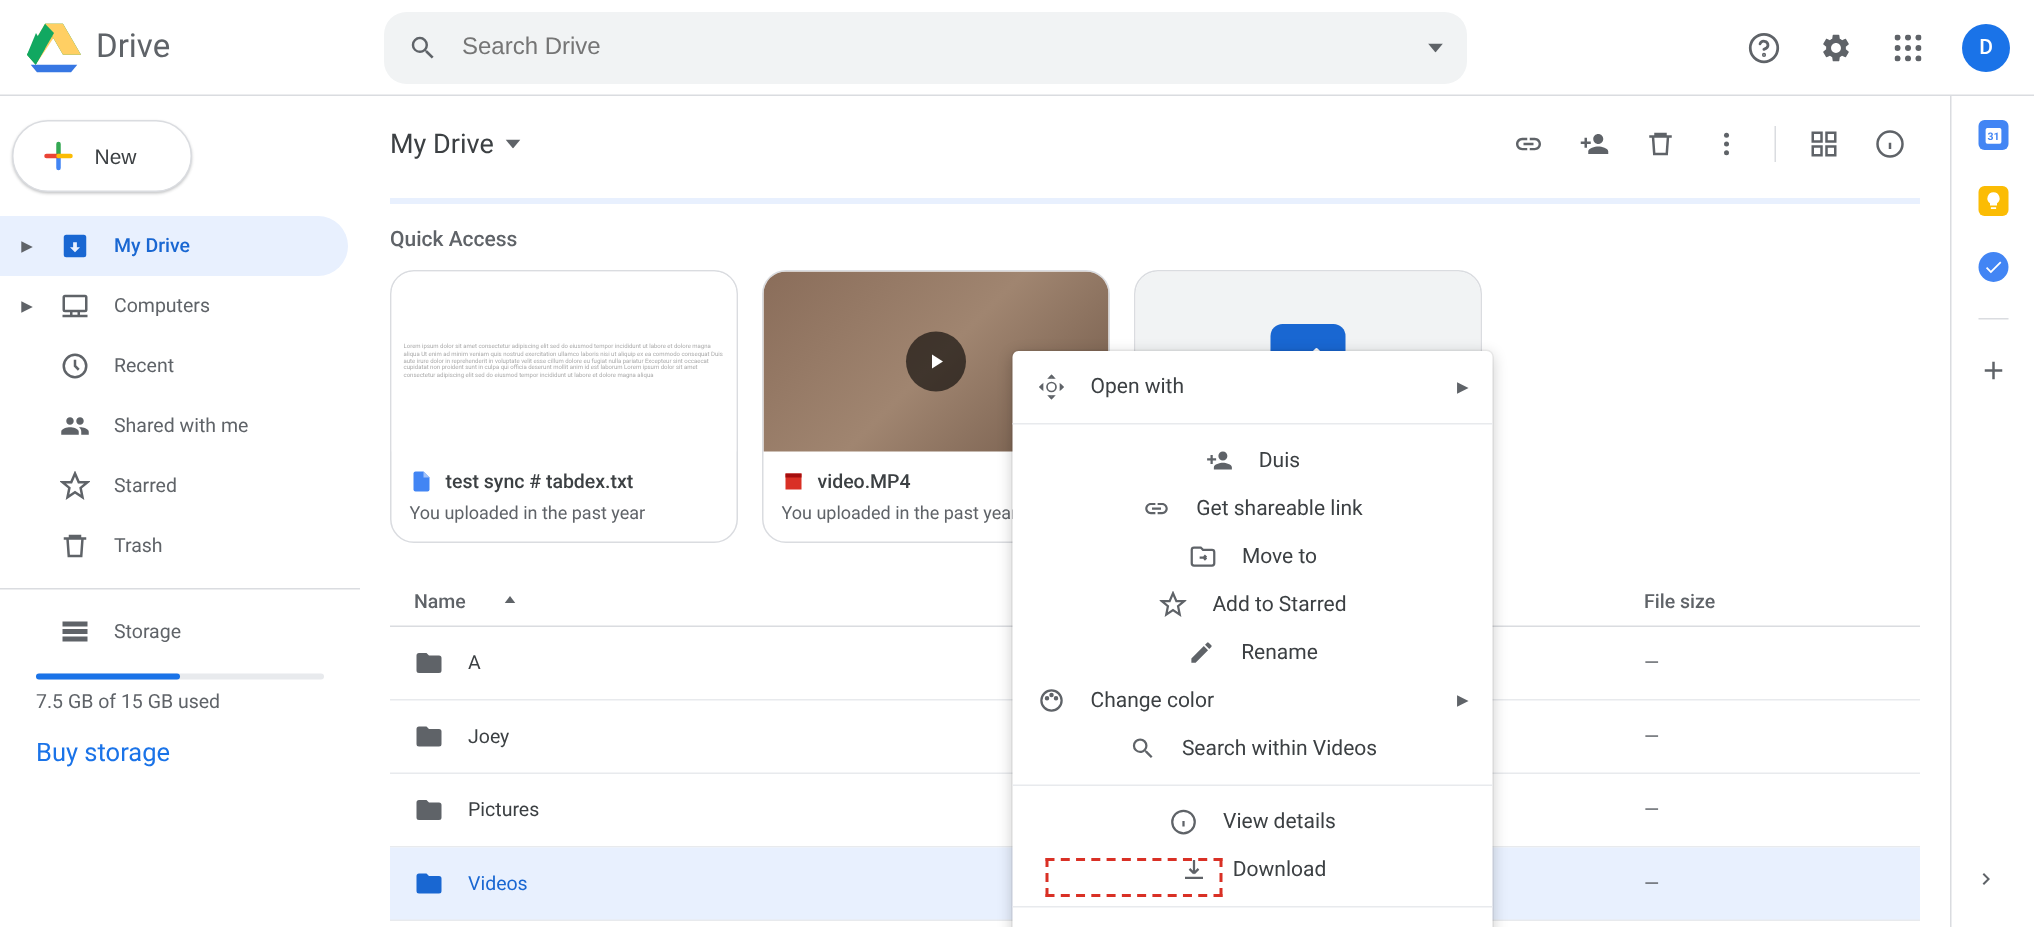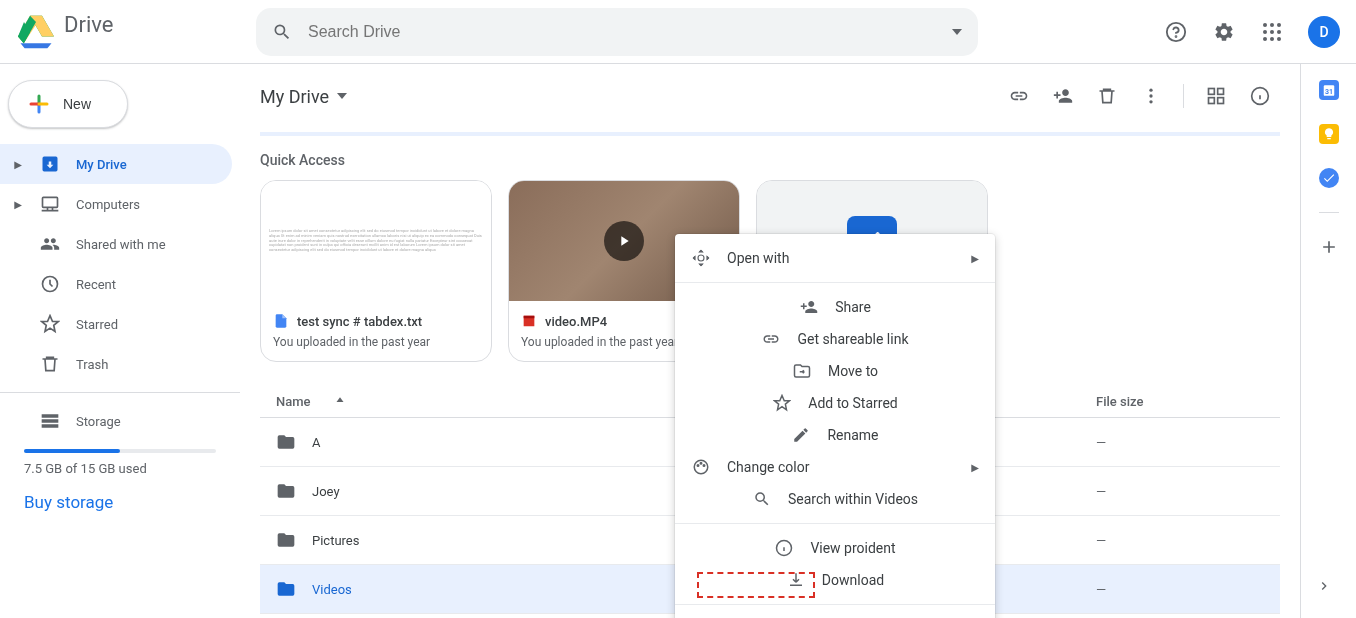--- a/index.html
+++ b/index.html
@@ -1,19 +1,19 @@
 <!DOCTYPE html>
 <html><head>
 <meta charset="utf-8">
 <style>
 * { margin: 0; padding: 0; box-sizing: border-box; }
 body { font-family: 'Google Sans', Roboto, Arial, sans-serif; font-size: 14px; color: #3c4043; background: #fff; overflow: hidden; width: 1356px; height: 618px; position: relative; }
 
 .header { display: flex; align-items: center; height: 64px; padding: 0 16px; border-bottom: 1px solid #dadce0; }
-.logo-area { display: flex; width: 240px; gap: 8px; }
+.logo-area { display: flex; align-items: center; width: 240px; gap: 8px; }
 .drive-logo { width: 40px; height: 40px; display: flex; align-items: center; justify-content: center; }
 .drive-title { font-size: 22px; color: #5f6368; font-weight: 400; }
 .search-bar { flex: 1; max-width: 722px; height: 48px; background: #f1f3f4; border-radius: 15px; display: flex; align-items: center; padding: 0 16px; gap: 16px; }
 .search-bar input { flex: 1; border: none; background: transparent; font-size: 16px; outline: none; color: #5f6368; }
 .header-right { display: flex; align-items: center; gap: 8px; margin-left: auto; }
 .icon-btn { width: 40px; height: 40px; border-radius: 50%; display: flex; align-items: center; justify-content: center; cursor: pointer; color: #5f6368; }
 .avatar { width: 32px; height: 32px; border-radius: 50%; background: #1a73e8; color: white; display: flex; align-items: center; justify-content: center; font-size: 14px; font-weight: 500; margin-left: 8px; }
 
 .content { display: flex; height: calc(100% - 64px); }
 .sidebar { width: 240px; padding: 8px 0; border-right: none; }
@@ -163,32 +163,32 @@
     <div class="nav-item">
       <span class="expand">▶</span>
       <svg width="20" height="20" viewBox="0 0 24 24" fill="none" stroke="#5f6368" stroke-width="2">
           <rect x="3" y="4" width="18" height="12" rx="1"></rect>
           <path d="M2 20h20M9 16v4M15 16v4"></path>
         </svg>
       <span class="label">Computers</span>
     </div>
     <div class="nav-item">
       <span class="expand" style="visibility:hidden">▶</span>
-      <svg width="20" height="20" viewBox="0 0 24 24" fill="#5f6368">
-          <path d="M16 11c1.66 0 2.99-1.34 2.99-3S17.66 5 16 5s-3 1.34-3 3 1.34 3 3 3zm-8 0c1.66 0 2.99-1.34 2.99-3S9.66 5 8 5 5 6.34 5 8s1.34 3 3 3zm0 2c-2.33 0-7 1.17-7 3.5V19h14v-2.5c0-2.33-4.67-3.5-7-3.5zm8 0c-.29 0-.62.02-.97.05 1.16.84 1.97 1.97 1.97 3.45V19h6v-2.5c0-2.33-4.67-3.5-7-3.5z"></path>
-        </svg>
-      <span class="label">Shared with me</span>
-    </div>
-    <div class="nav-item">
-      <span class="expand" style="visibility:hidden">▶</span>
       <svg width="20" height="20" viewBox="0 0 24 24" fill="none" stroke="#5f6368" stroke-width="2">
           <circle cx="12" cy="12" r="9"></circle>
           <path d="M12 7v5l3 3"></path>
         </svg>
       <span class="label">Recent</span>
+    </div>
+    <div class="nav-item">
+      <span class="expand" style="visibility:hidden">▶</span>
+      <svg width="20" height="20" viewBox="0 0 24 24" fill="#5f6368">
+          <path d="M16 11c1.66 0 2.99-1.34 2.99-3S17.66 5 16 5s-3 1.34-3 3 1.34 3 3 3zm-8 0c1.66 0 2.99-1.34 2.99-3S9.66 5 8 5 5 6.34 5 8s1.34 3 3 3zm0 2c-2.33 0-7 1.17-7 3.5V19h14v-2.5c0-2.33-4.67-3.5-7-3.5zm8 0c-.29 0-.62.02-.97.05 1.16.84 1.97 1.97 1.97 3.45V19h6v-2.5c0-2.33-4.67-3.5-7-3.5z"></path>
+        </svg>
+      <span class="label">Shared with me</span>
     </div>
     <div class="nav-item">
       <span class="expand" style="visibility:hidden">▶</span>
       <svg width="20" height="20" viewBox="0 0 24 24" fill="none" stroke="#5f6368" stroke-width="2">
           <path d="M12 2l3 7h7l-5.5 4.5L18 21l-6-4-6 4 1.5-7.5L2 9h7z"></path>
         </svg>
       <span class="label">Starred</span>
     </div>
     <div class="nav-item">
       <span class="expand" style="visibility:hidden">▶</span>
@@ -388,21 +388,21 @@
           <span>Open with</span>
           <span class="cm-arrow">▶</span>
         </div>
       <div class="cm-divider"></div>
       <div class="cm-item">
           <span class="cm-icon">
             <svg width="18" height="18" viewBox="0 0 24 24" fill="#5f6368">
               <path d="M15 12c2.21 0 4-1.79 4-4s-1.79-4-4-4-4 1.79-4 4 1.79 4 4 4zm-9-2V7H4v3H1v2h3v3h2v-3h3v-2H6zm9 4c-2.67 0-8 1.34-8 4v2h16v-2c0-2.66-5.33-4-8-4z"></path>
             </svg>
           </span>
-          <span>Share</span>
+          <span>Duis</span>
         </div>
       <div class="cm-item">
           <span class="cm-icon">
             <svg width="18" height="18" viewBox="0 0 24 24" fill="#5f6368">
               <path d="M3.9 12c0-1.71 1.39-3.1 3.1-3.1h4V7H7c-2.76 0-5 2.24-5 5s2.24 5 5 5h4v-1.9H7c-1.71 0-3.1-1.39-3.1-3.1zM8 13h8v-2H8v2zm9-6h-4v1.9h4c1.71 0 3.1 1.39 3.1 3.1s-1.39 3.1-3.1 3.1h-4V17h4c2.76 0 5-2.24 5-5s-2.24-5-5-5z"></path>
             </svg>
           </span>
           <span>Get shareable link</span>
         </div>
       <div class="cm-item">
@@ -451,21 +451,21 @@
           <span>Search within Videos</span>
         </div>
       <div class="cm-divider"></div>
       <div class="cm-item">
           <span class="cm-icon">
             <svg width="18" height="18" viewBox="0 0 24 24" fill="none" stroke="#5f6368" stroke-width="2">
               <circle cx="12" cy="12" r="10"></circle>
               <path d="M12 16v-5M12 8h.01"></path>
             </svg>
           </span>
-          <span>View proident</span>
+          <span>View details</span>
         </div>
       <div class="cm-item">
           <span class="cm-icon">
             <svg width="18" height="18" viewBox="0 0 24 24" fill="none" stroke="#5f6368" stroke-width="2">
               <path d="M12 3v12m0 0l-4-4m4 4l4-4M4 19h16"></path>
             </svg>
           </span>
           <span>Download</span>
         </div>
       <div class="cm-divider"></div>

